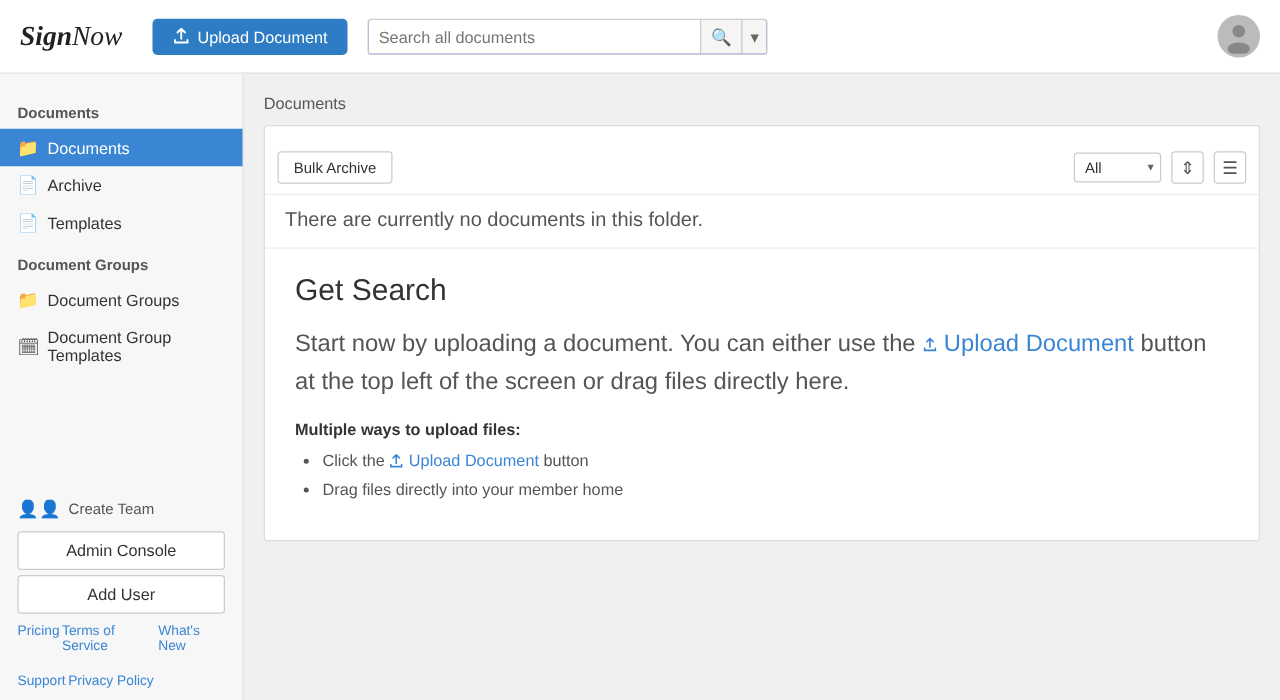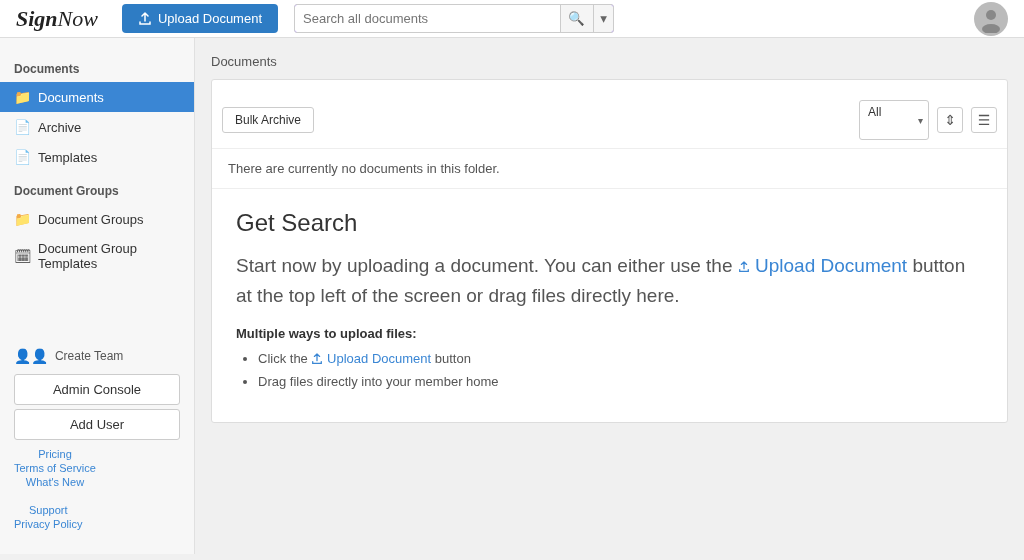--- a/index.html
+++ b/index.html
@@ -1,21 +1,21 @@
 <!DOCTYPE html>
 <html><head>
   <meta charset="utf-8">
   <style>
     * { box-sizing: border-box; margin: 0; padding: 0; }
     body { font-family: -apple-system, BlinkMacSystemFont, 'Segoe UI', sans-serif; background: #f0f0f0; font-size: 13px; color: #333; }
 
     
     .top-nav {
       background: #fff;
-      height: 38px;
+      height: 59px;
       display: flex;
       align-items: center;
       padding: 0 16px;
       border-bottom: 1px solid #ddd;
       gap: 16px;
     }
     .logo {
       font-family: Georgia, serif;
       font-size: 22px;
       font-style: italic;
@@ -155,23 +155,21 @@
       text-align: center;
     }
     .sidebar-links {
       display: flex;
       gap: 16px;
       margin-top: 8px;
       flex-wrap: wrap;
     }
     .sidebar-links-col {
       display: flex;
-      flex-direction: column;
       gap: 2px;
-      align-items: center;
     }
     .sidebar-link {
       font-size: 11px;
       color: #3a86d4;
       text-decoration: none;
       cursor: pointer;
     }
 
     
     .content {
@@ -203,21 +201,21 @@
       border-radius: 3px;
       padding: 5px 12px;
       font-size: 12px;
       cursor: pointer;
       color: #333;
     }
     .toolbar-spacer { flex: 1; }
     .filter-select {
       border: 1px solid #ccc;
       border-radius: 3px;
-      padding: 4px 20px 20px 8px;
+      padding: 4px 20px 4px 8px;
       font-size: 12px;
       color: #333;
       background: #fff;
       appearance: none;
       cursor: pointer;
       min-width: 70px;
     }
     .filter-select-wrap {
       position: relative;
       display: inline-block;
@@ -266,21 +264,21 @@
       display: flex;
       align-items: center;
       justify-content: center;
       cursor: pointer;
       font-size: 14px;
       color: #555;
     }
 
     .empty-message {
       padding: 12px 16px;
-      font-size: 13px;
+      font-size: 16px;
       color: #555;
       border-bottom: 1px solid #eee;
     }
 
     .get-started {
       padding: 20px 24px 28px 24px;
     }
     .get-started h2 {
       font-size: 24px;
       font-weight: 400;

